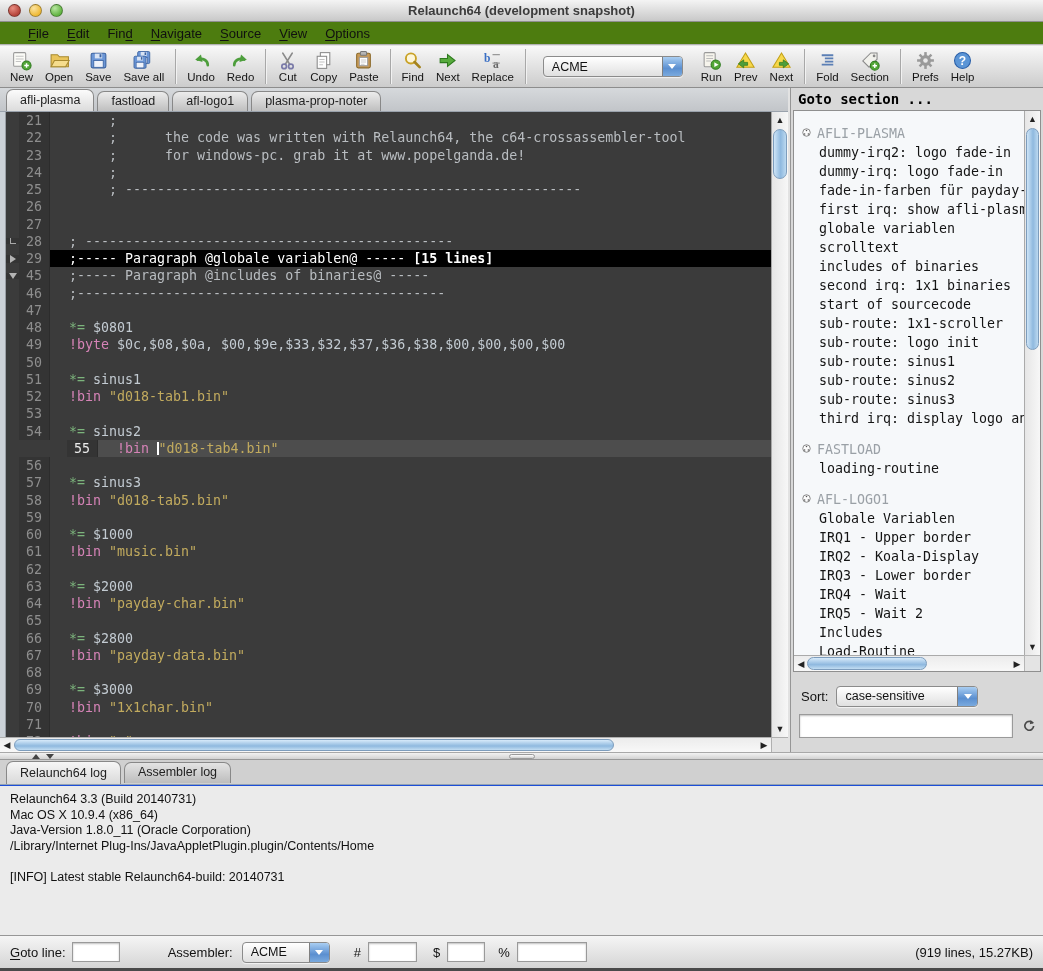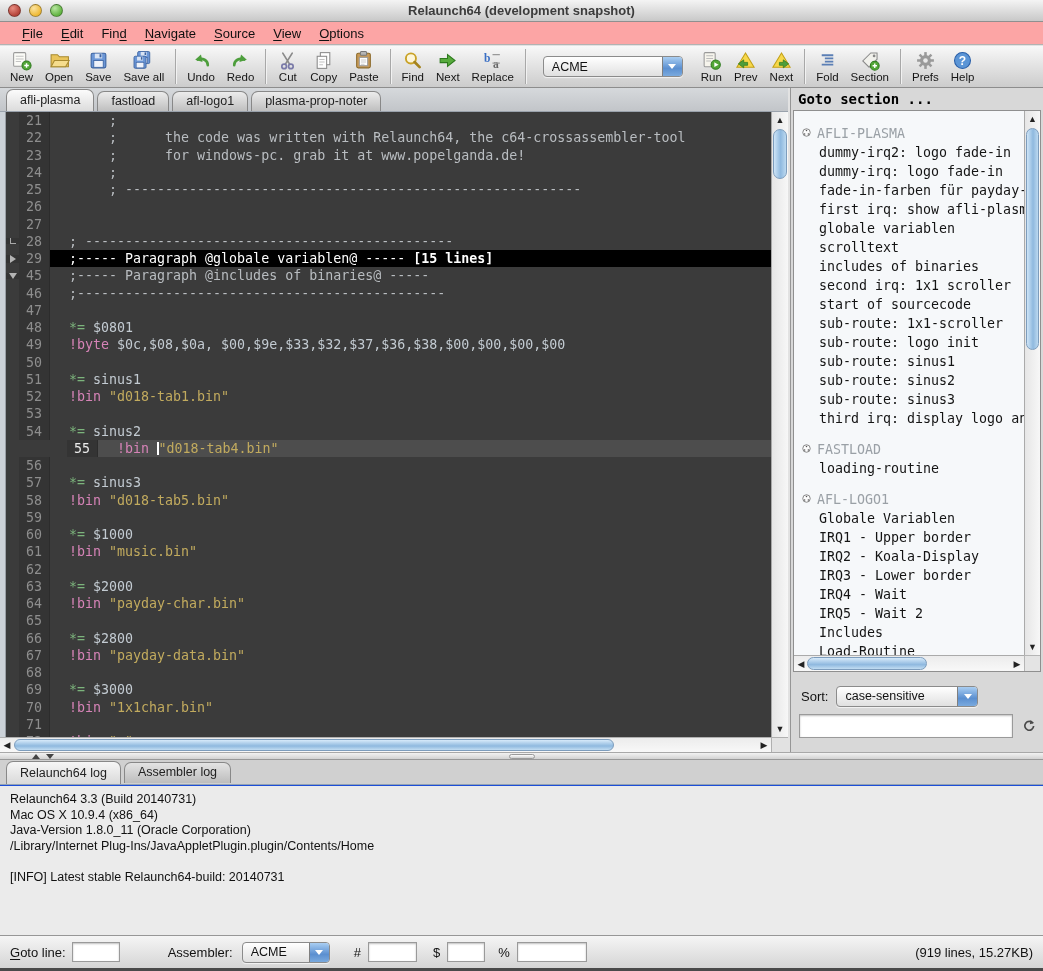--- a/index.html
+++ b/index.html
@@ -13,22 +13,22 @@
     border-bottom:1px solid #8f8f8f; }
   .lights{ position:absolute; left:8px; top:4px; display:flex; gap:8px; }
   .light{ width:13px; height:13px; border-radius:50%; border:1px solid rgba(0,0,0,.35); }
   .light.red{ background:radial-gradient(circle at 35% 30%, #e88c80, #b5443a 70%); }
   .light.yellow{ background:radial-gradient(circle at 35% 30%, #fae2a0, #efba36 70%); }
   .light.green{ background:radial-gradient(circle at 35% 30%, #b8e6a0, #62b442 70%); }
   .title{ position:absolute; left:0; right:0; top:3px; text-align:center;
     font-size:13px; font-weight:bold; color:#3c3c3c; }
 
   
-  .menubar{ position:absolute; top:22px; left:0; right:0; height:23px; background:#fca5a5;
-    border-bottom:1px solid #b2b2b2; display:flex; align-items:center; padding-left:13px; }
+  .menubar{ position:absolute; top:22px; left:0; right:0; height:23px; background:#4d7c0f;
+    border-bottom:1px solid #b2b2b2; display:flex; align-items:center; padding-left:19px; }
   .menu-item{ padding:2px 9px; font-size:13px; color:#101010; cursor:default; }
   .menu-item u{ text-decoration:underline; }
 
   
   .toolbar{ position:absolute; top:46px; left:0; right:0; height:42px;
     background:linear-gradient(#f8f8f8,#cccccc); border-bottom:1px solid #8d8d8d;
     display:flex; align-items:center; padding:0 4px; }
   .tgroup{ display:flex; align-items:flex-end; }
   .tbtn{ display:flex; flex-direction:column; align-items:center; padding:1px 6px 2px; }
   .tbtn .ticon{ width:21px; height:21px; }
@@ -588,21 +588,21 @@
                 <circle cx="6.6" cy="12.6" r="1.4" fill="#555"></circle>
                 <circle cx="13.4" cy="12.6" r="1.4" fill="#555"></circle>
               </svg></span><span>AFLI-PLASMA</span></div>
           <div class="gs-row">dummy-irq2: logo fade-in</div>
           <div class="gs-row">dummy-irq: logo fade-in</div>
           <div class="gs-row">fade-in-farben für payday-</div>
           <div class="gs-row">first irq: show afli-plasma</div>
           <div class="gs-row">globale variablen</div>
           <div class="gs-row">scrolltext</div>
           <div class="gs-row">includes of binaries</div>
-          <div class="gs-row">second irq: 1x1 scroller</div>
+          <div class="gs-row">second irq: 1x1 binaries</div>
           <div class="gs-row">start of sourcecode</div>
           <div class="gs-row">sub-route: 1x1-scroller</div>
           <div class="gs-row">sub-route: logo init</div>
           <div class="gs-row">sub-route: sinus1</div>
           <div class="gs-row">sub-route: sinus2</div>
           <div class="gs-row">sub-route: sinus3</div>
           <div class="gs-row">third irq: display logo and</div>
           <div class="gs-gap"></div>
           <div class="gs-row gs-sec"><span><svg width="11" height="11" viewBox="0 0 20 20">
                 <circle cx="10" cy="10" r="6.8" fill="#fcfcfc" stroke="#777" stroke-width="1.6"></circle>

